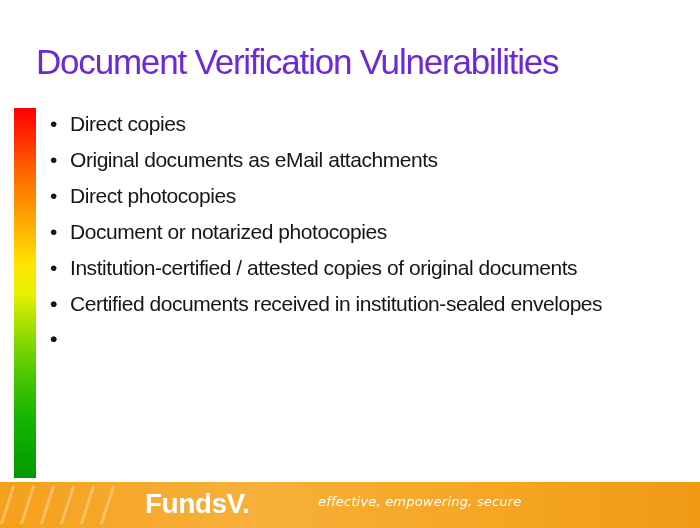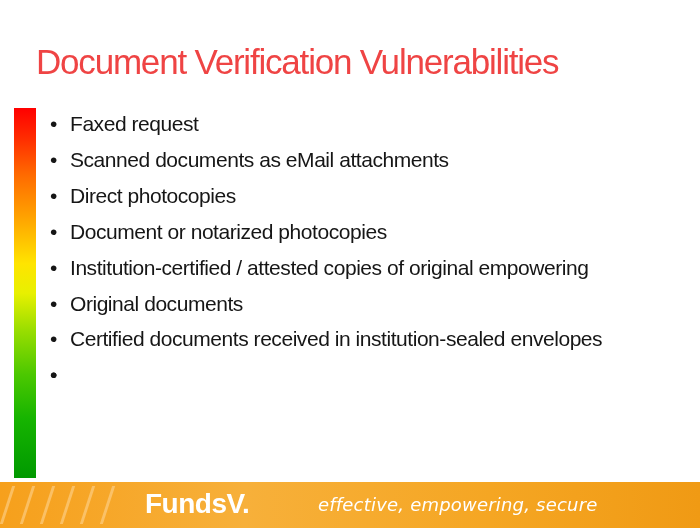--- a/index.html
+++ b/index.html
@@ -18,21 +18,21 @@
     width: 700px;
     height: 528px;
     background: #ffffff;
     box-sizing: border-box;
   }
   .slide-title {
     position: absolute;
     left: 36px;
     top: 42px;
     font-size: 35px;
-    color: #ef4444;
+    color: #6d28d9;
     letter-spacing: -1.2px;
     font-weight: normal;
     white-space: nowrap;
   }
   .gradient-bar {
     position: absolute;
     left: 14px;
     top: 108px;
     width: 22px;
     height: 370px;
@@ -114,60 +114,59 @@
     font-size: 28px;
     font-weight: bold;
     color: #ffffff;
     letter-spacing: -0.5px;
     font-family: "Liberation Sans", sans-serif;
   }
   .tagline {
     position: absolute;
     left: 318px;
     top: 12px;
-    font-size: 18px;
+    font-size: 13px;
     color: #ffffff;
     font-style: italic;
     font-family: "DejaVu Sans", sans-serif;
     letter-spacing: 0.2px;
   }
 </style>
 </head>
 <body>
 
 <div class="slide">
 
   <div class="slide-title">Document Verification Vulnerabilities</div>
 
   <div class="gradient-bar"></div>
 
   <ul class="bullet-list">
     <li class="bullet-item">
       <span class="dot">•</span>
-      <span>Faxed request</span>
+      <span>Direct copies</span>
     </li>
     <li class="bullet-item">
       <span class="dot">•</span>
-      <span>Scanned documents as eMail attachments</span>
+      <span>Original documents as eMail attachments</span>
     </li>
     <li class="bullet-item">
       <span class="dot">•</span>
       <span>Direct photocopies</span>
     </li>
     <li class="bullet-item">
       <span class="dot">•</span>
       <span>Document or notarized photocopies</span>
     </li>
     <li class="bullet-item">
       <span class="dot">•</span>
-      <span>Institution-certified / attested copies of original empowering</span>
+      <span>Institution-certified / attested copies of original documents</span>
     </li>
     <li class="bullet-item">
       <span class="dot">•</span>
-      <span>Original documents</span>
     </li>
     <li class="bullet-item">
       <span class="dot">•</span>
       <span>Certified documents received in institution-sealed envelopes</span>
     </li>
     <li class="bullet-item">
       <span class="dot">•</span>
     </li>
     <li class="bullet-item">
       <span class="dot">•</span>

